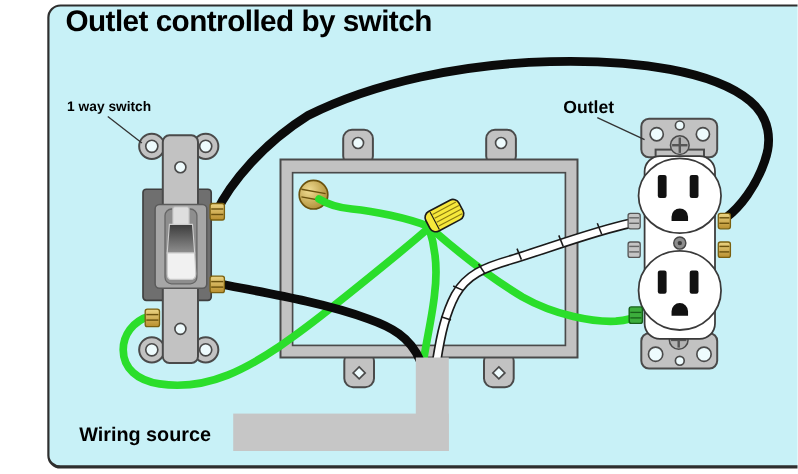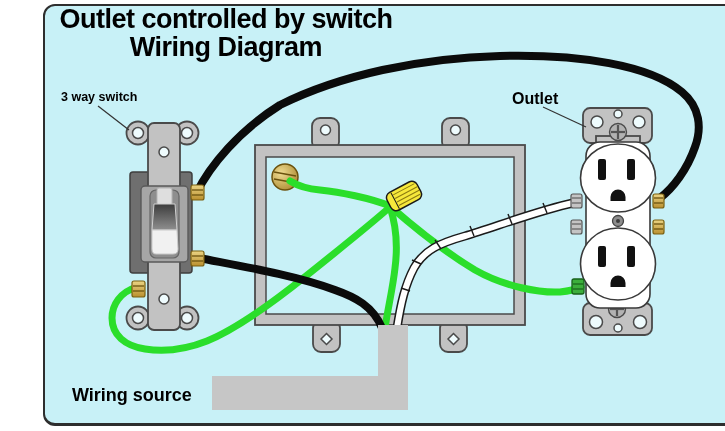--- a/index.html
+++ b/index.html
@@ -203,18 +203,17 @@
       <line x1="533" y1="284" x2="543" y2="284" stroke="#17611a" stroke-width="1.2"></line>
       <line x1="533" y1="289" x2="543" y2="289" stroke="#17611a" stroke-width="1.2"></line>
     </g>
 
     <line x1="58" y1="106" x2="89" y2="130" stroke="#333" stroke-width="1.2"></line>
     <line x1="503" y1="107" x2="546" y2="127" stroke="#333" stroke-width="1.2"></line>
   </svg>
 
   <div class="lbl title">
     <div>Outlet controlled by switch</div>
-    <div>Wiring Diagram</div>
   </div>
-  <div class="lbl lbl-switch">3 way switch</div>
+  <div class="lbl lbl-switch">1 way switch</div>
   <div class="lbl lbl-outlet">Outlet</div>
   <div class="lbl lbl-power">Wiring source</div>
 </div>
 
 </body></html>

